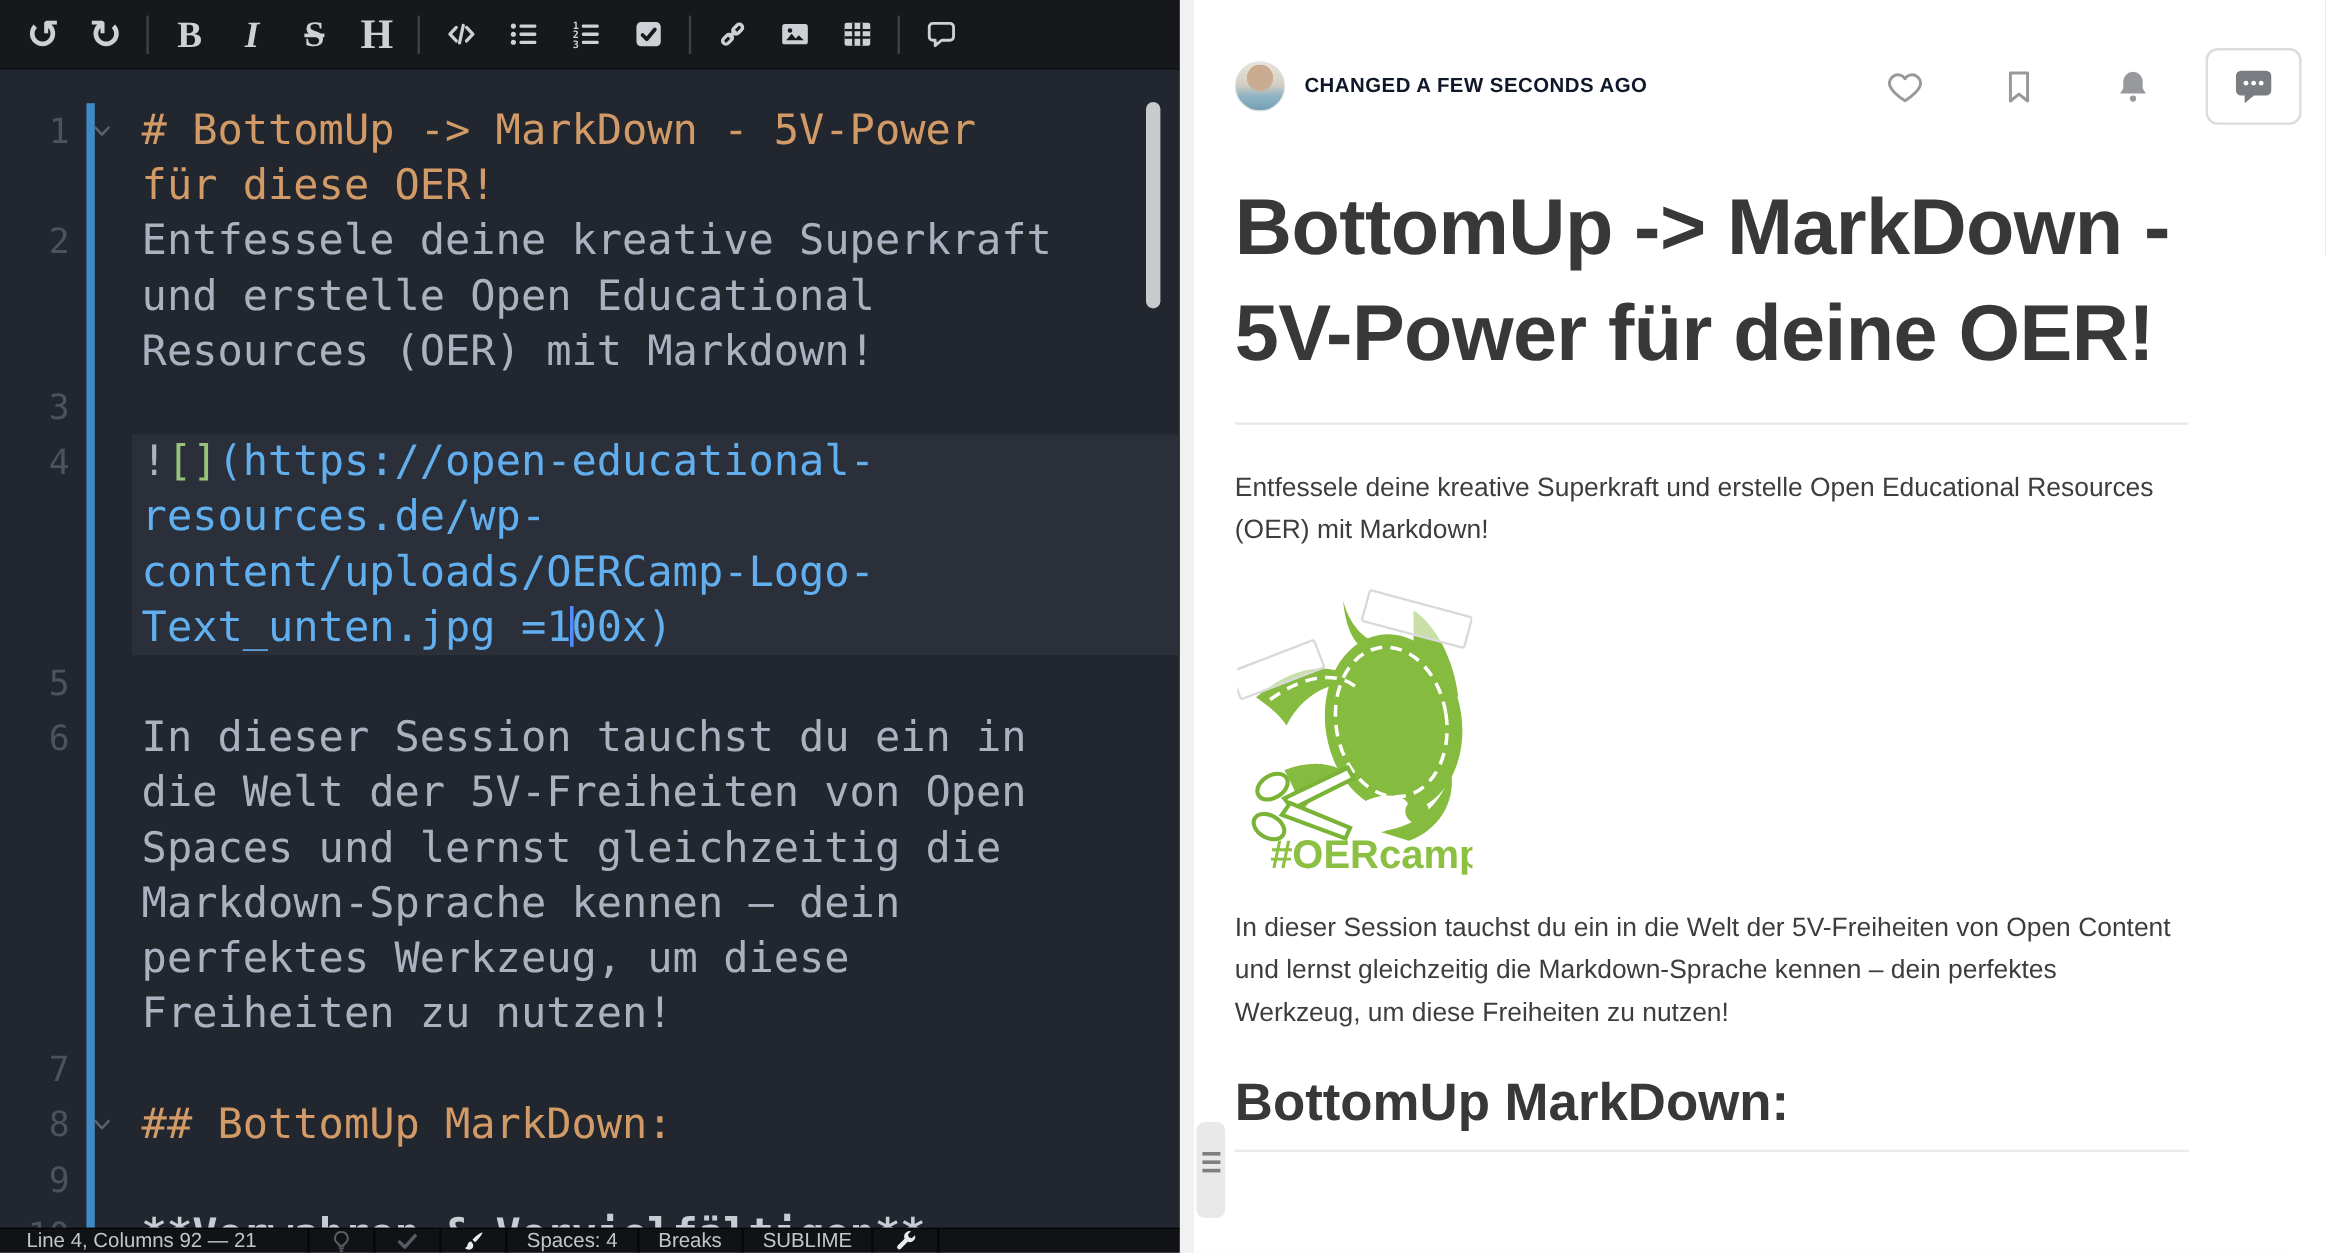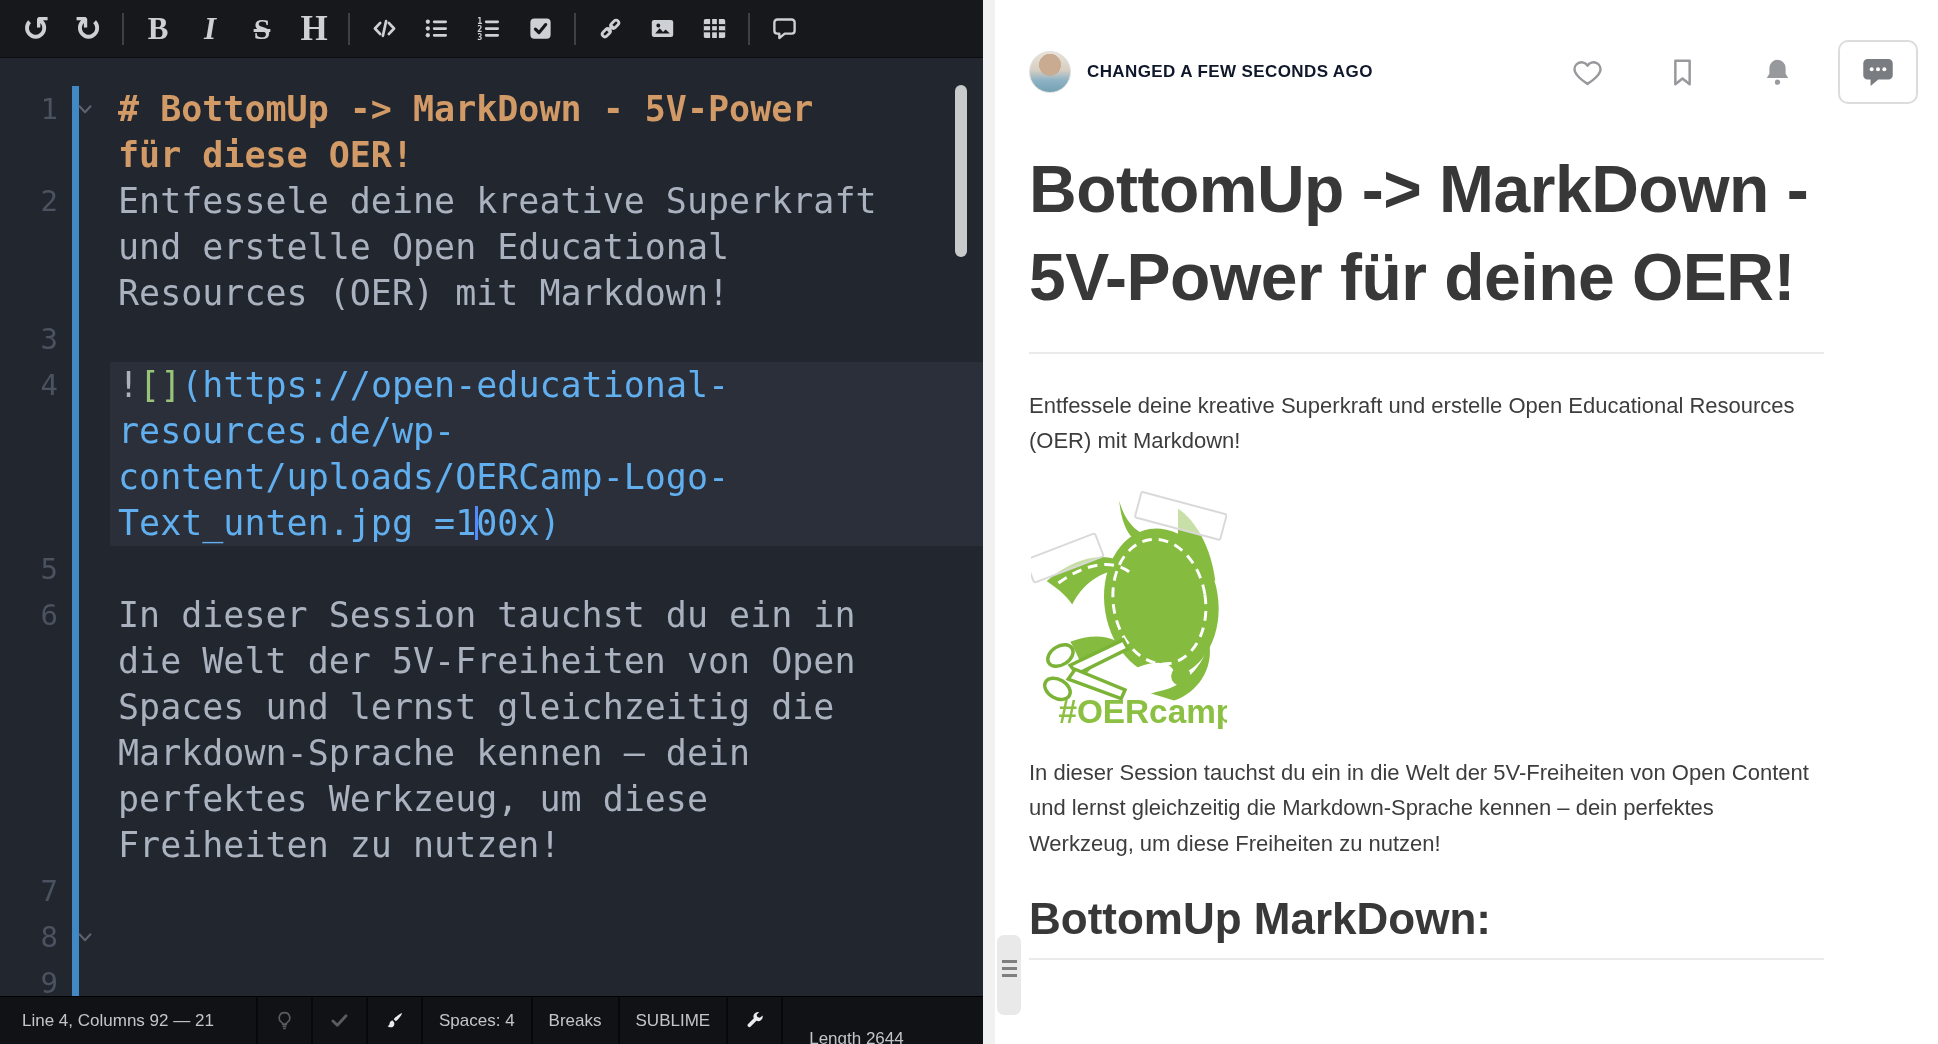--- a/index.html
+++ b/index.html
@@ -26,31 +26,31 @@
   .authorship-bar { position:absolute; left:72px; top:28px; bottom:-40px; width:7px; background:#4189c5; }
   .line-group { display:grid; grid-template-columns:58px 52px 1fr; }
   .gutter-num { text-align:right; color:#4b5260; font-family:"DejaVu Sans Mono", monospace;
                 font-size:29px; line-height:46px; }
   .fold-col { position:relative; }
   .fold-col svg { position:absolute; top:12px; left:16px; width:22px; height:22px; color:#5c6370; }
   .rows { padding-left:8px; min-width:0; }
   .row { white-space:pre; height:46px; line-height:46px; font-family:"DejaVu Sans Mono", monospace;
          font-size:35px; }
   .line-group.active .rows { background:#2a2f39; }
-  .c-h   { color:#d19a66; font-weight:bold; }
+  .c-h   { color:#d19a66; font-weight:normal; }
   .c-txt { color:#abb2bf; }
   .c-url { color:#61afef; }
   .c-grn { color:#98c379; }
   .c-bold{ color:#c8cdd4; font-weight:bold; }
   .cursor { display:inline-block; width:3px; height:34px; background:#528bff;
             vertical-align:-5px; margin:0 -1.5px; }
   .scrollbar-thumb { position:absolute; right:16px; top:27px; width:12px; height:172px;
                      background:#c9cacc; border-radius:6px; }
 
-  .status-bar { height:48px; flex-shrink:0; background:#111216; border-top:1px solid #000;
+  .status-bar { height:21px; flex-shrink:0; background:#111216; border-top:1px solid #000;
                 display:flex; align-items:stretch; color:#c2c6cb; font-size:17px; overflow:hidden; }
   .sb-seg { display:flex; align-items:center; padding:0 16px; border-right:2px solid #07080a;
             white-space:nowrap; }
   .sb-seg svg { width:21px; height:21px; }
   .sb-pos { width:258px; overflow:hidden; padding-left:22px; flex-shrink:0;}
   .sb-dim { color:#595d63; }
   .sb-bright { color:#e9ebee; }
   .sb-last { flex:1; border-right:none; padding-left:26px;margin-top:36px; }
 
   
@@ -244,20 +244,23 @@
             <div class="rows">
               <div class="row"></div>
             </div>
           </div>
           <div class="line-group">
             <div class="gutter-num">8</div>
             <div class="fold-col">
               <svg viewBox="0 0 24 24" xmlns="http://www.w3.org/2000/svg">
                 <polyline points="6,9 12,15.5 18,9" fill="none" stroke="currentColor" stroke-width="2.2" stroke-linecap="round" stroke-linejoin="round"></polyline>
               </svg>
+            </div>
+            <div class="rows">
+              <div class="row"><span class="c-h">## BottomUp MarkDown:</span></div>
             </div>
           </div>
           <div class="line-group">
             <div class="gutter-num">9</div>
             <div class="fold-col"></div>
             <div class="rows">
               <div class="row"></div>
             </div>
           </div>
           <div class="line-group">

